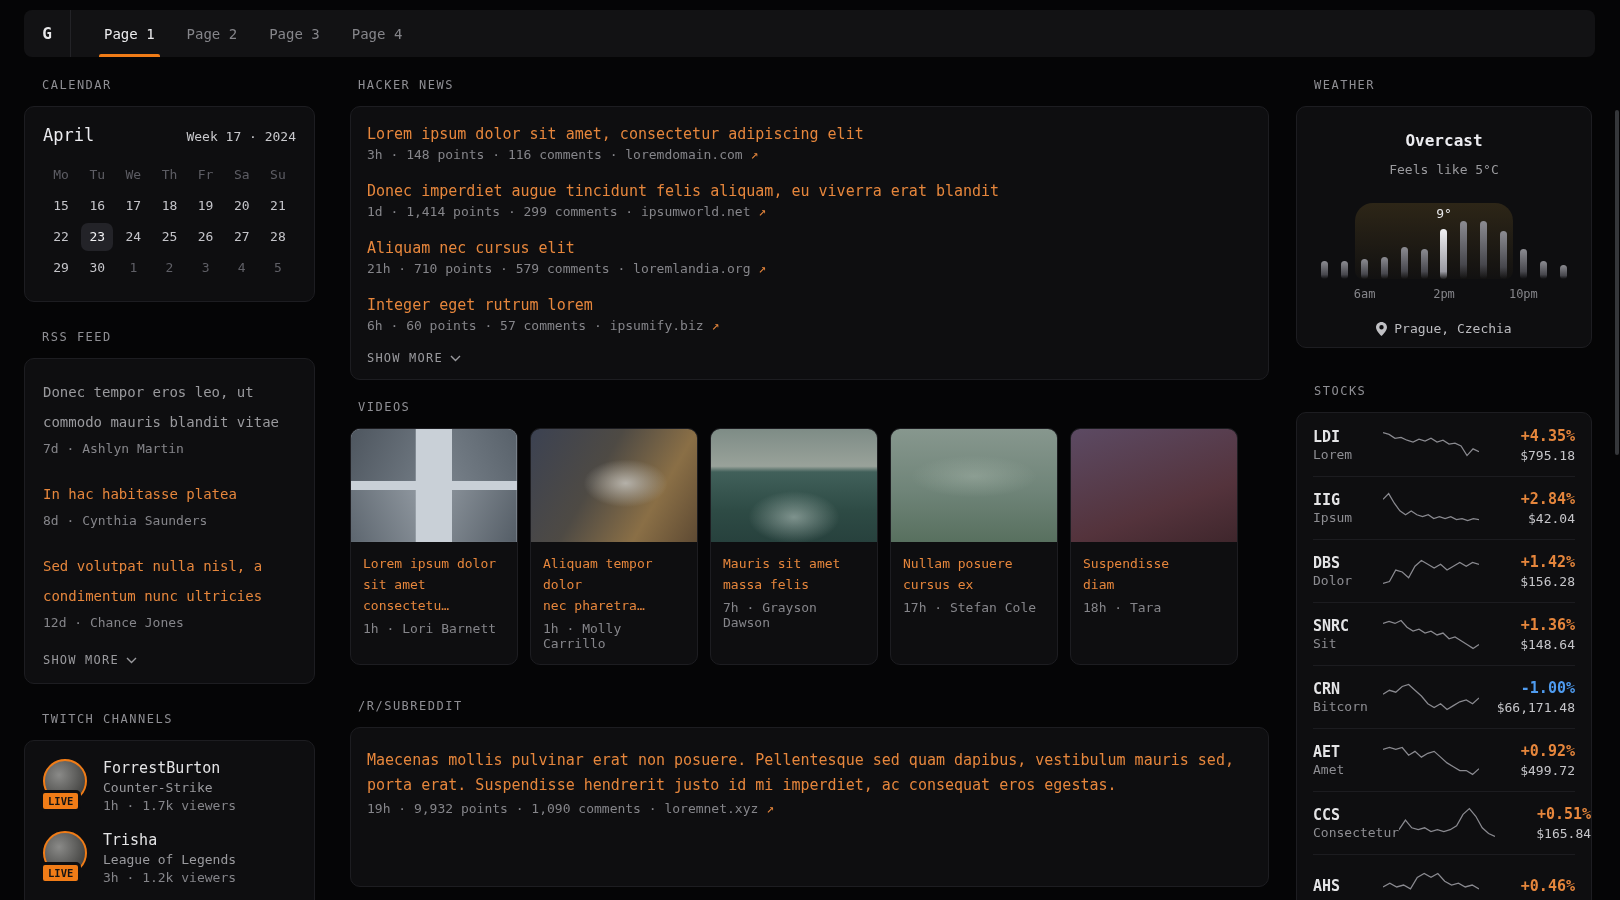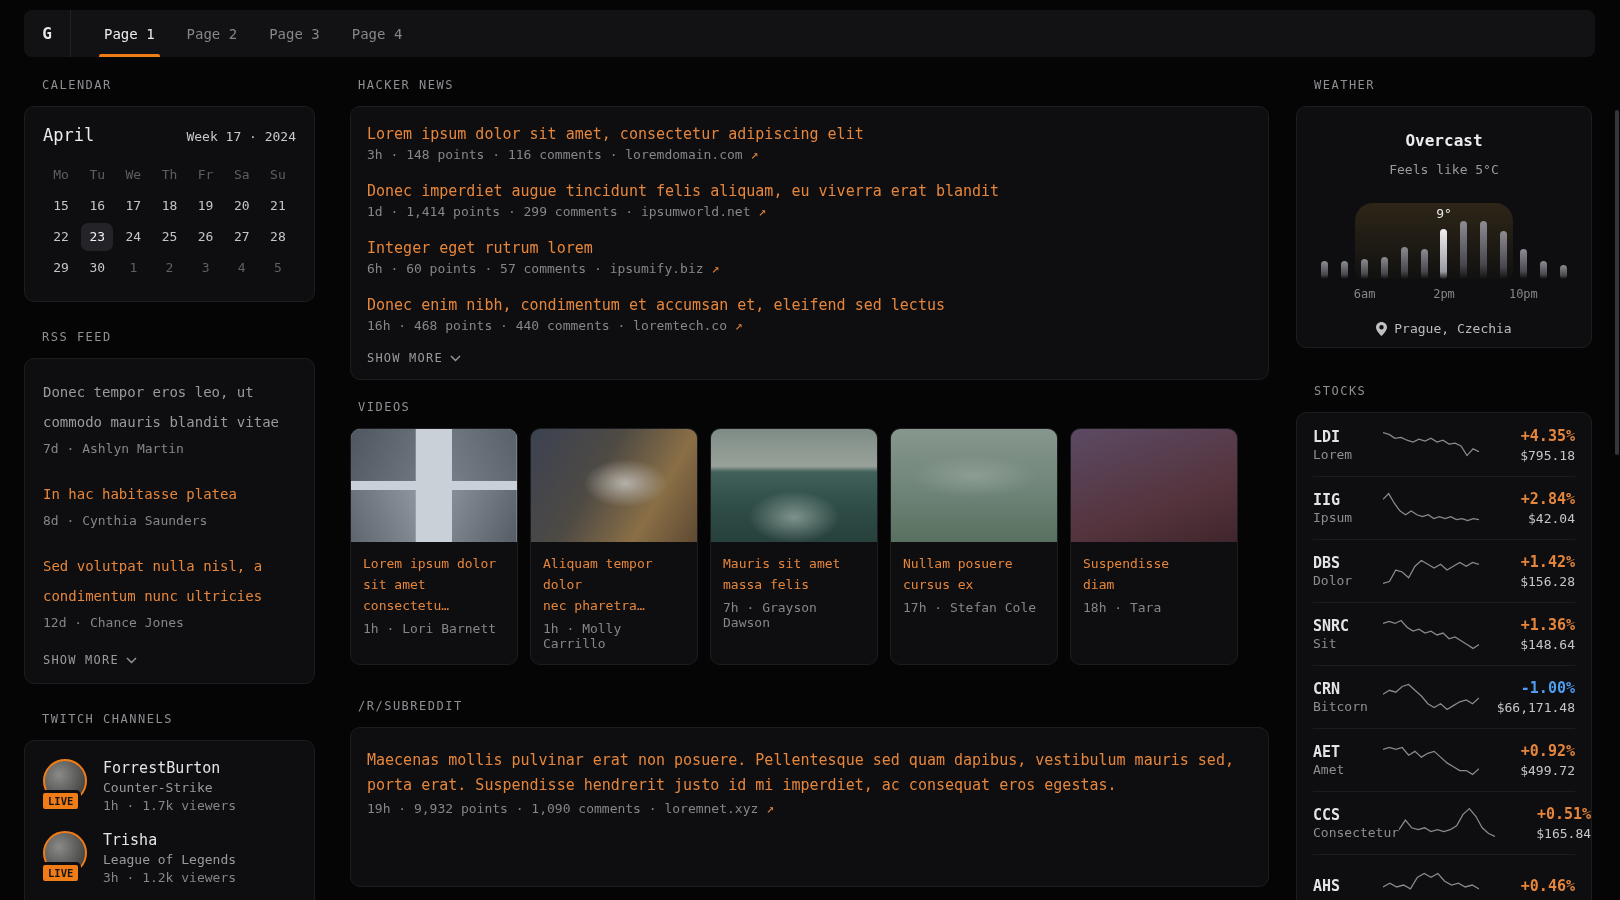--- a/index.html
+++ b/index.html
@@ -297,26 +297,26 @@
     <div id="hn-list">
         <div class="hn-item">
           <div class="hn-title">Lorem ipsum dolor sit amet, consectetur adipiscing elit</div>
           <div class="hn-meta">3h · 148 points · 116 comments · loremdomain.com <span class="ext-arrow">↗</span></div>
         </div>
         <div class="hn-item">
           <div class="hn-title">Donec imperdiet augue tincidunt felis aliquam, eu viverra erat blandit</div>
           <div class="hn-meta">1d · 1,414 points · 299 comments · ipsumworld.net <span class="ext-arrow">↗</span></div>
         </div>
         <div class="hn-item">
+          <div class="hn-title">Aliquam nec cursus elit</div>
+          <div class="hn-meta">21h · 710 points · 579 comments · loremlandia.org <span class="ext-arrow">↗</span></div>
+        </div>
+        <div class="hn-item">
           <div class="hn-title">Integer eget rutrum lorem</div>
           <div class="hn-meta">6h · 60 points · 57 comments · ipsumify.biz <span class="ext-arrow">↗</span></div>
-        </div>
-        <div class="hn-item">
-          <div class="hn-title">Donec enim nibh, condimentum et accumsan et, eleifend sed lectus</div>
-          <div class="hn-meta">16h · 468 points · 440 comments · loremtech.co <span class="ext-arrow">↗</span></div>
         </div>
       </div>
     <div class="show-more">
       <span>SHOW MORE</span>
       <svg width="11" height="7" viewBox="0 0 11 7">
           <path d="M1 1l4.5 4.5L10 1" stroke="#9a9a9e" stroke-width="1.4" fill="none"></path>
         </svg>
     </div>
   </div>
 

